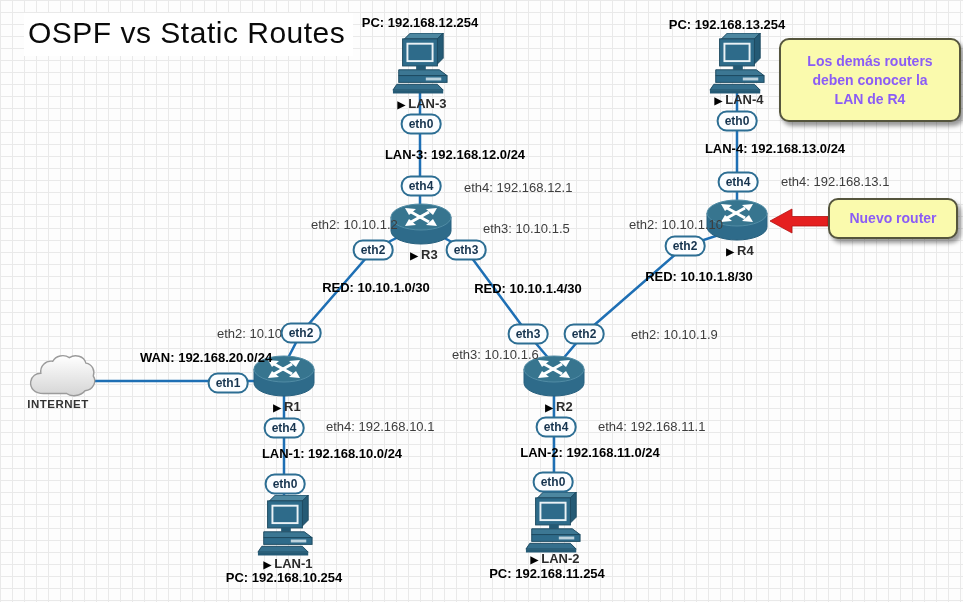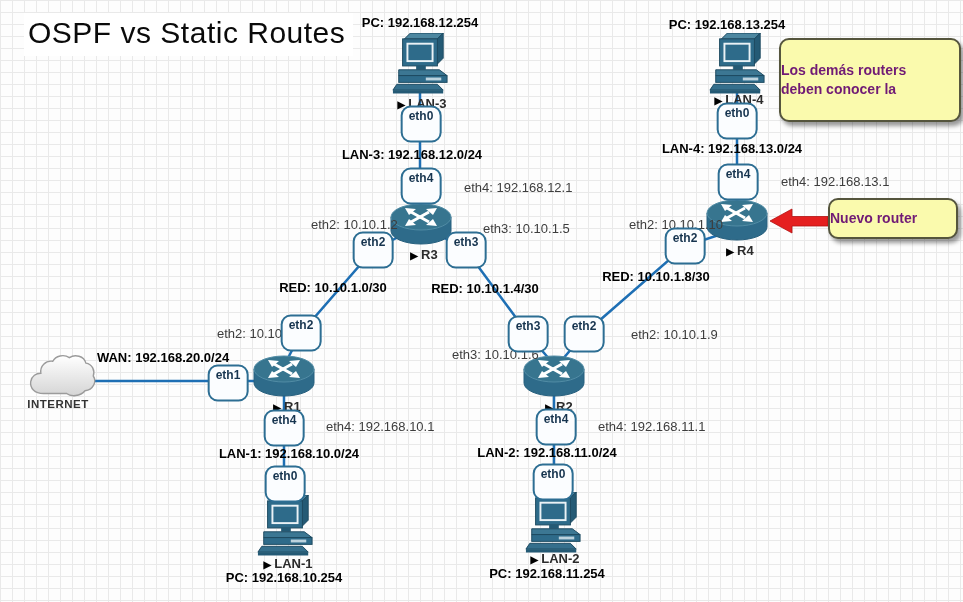--- a/index.html
+++ b/index.html
@@ -18,40 +18,40 @@
     background:#fff;padding:3px 8px 6px 4px;white-space:nowrap;
   }
   .dev{position:absolute;z-index:2;}
   .devlabel{
     position:absolute;z-index:2;transform:translateX(-50%);
     font-size:13px;font-weight:700;color:#2b2b2b;white-space:nowrap;
   }
   .devlabel .tri{font-size:10px;color:#000;margin-right:3px;}
   .netlabel{
     position:absolute;z-index:2;transform:translateX(-50%);
-    font-size:13px;font-weight:700;color:#000;white-space:nowrap;
+    font-size:13px;font-weight:700;color:#000;white-space:nowrap;margin-left:43px;
   }
   .iplabel{
     position:absolute;z-index:2;
     font-size:13px;font-weight:400;color:#3d3d3d;white-space:nowrap;margin-left:24px;
   }
   .pclabel{
     position:absolute;z-index:2;transform:translateX(-50%);
     font-size:13px;font-weight:700;color:#000;white-space:nowrap;
   }
   .badge{
     position:absolute;z-index:3;transform:translate(-50%,-50%);
     background:#fbfdff;border:2px solid #2d6e93;border-radius:10px;
-    padding:1px 6px 18px 6px;font-size:12px;font-weight:700;color:#16344f;
+    padding:1px 6px 2px 6px;font-size:12px;font-weight:700;color:#16344f;
     white-space:nowrap;line-height:14px;
   }
   .note{
     position:absolute;z-index:5;background:#fafaad;border:2px solid #55553d;
     border-radius:10px;box-shadow:3px 4px 4px rgba(0,0,0,0.40);
-    color:#701a75;font-weight:700;font-size:14px;text-align:left;
+    color:#8b5cf6;font-weight:700;font-size:14px;text-align:center;
     display:flex;flex-direction:column;justify-content:center;
   }
   .note .ln{line-height:19px;}
   .inetlabel{
     position:absolute;z-index:2;transform:translateX(-50%);
     font-size:11.5px;font-weight:700;color:#333;letter-spacing:0.5px;white-space:nowrap;
   }
   svg.arrow{position:absolute;z-index:4;}
 </style>
 </head>
@@ -187,20 +187,21 @@
   <div class="badge" style="left:284px;top:428px">eth4</div>
   <div class="badge" style="left:285px;top:484px">eth0</div>
   <div class="badge" style="left:528px;top:334px">eth3</div>
   <div class="badge" style="left:584px;top:334px">eth2</div>
   <div class="badge" style="left:556px;top:427px">eth4</div>
   <div class="badge" style="left:553px;top:482px">eth0</div>
 
   <div class="note" style="left:779px;top:38px;width:178px;height:80px">
     <div class="ln">Los demás routers</div>
     <div class="ln">deben conocer la</div>
+    <div class="ln">LAN de R4</div>
   </div>
   <div class="note" style="left:828px;top:198px;width:126px;height:37px">
     <div class="ln">Nuevo router</div>
   </div>
 
   <svg class="arrow" style="left:765px;top:203px" width="70" height="36">
     <polygon points="5,18 27,6 27,13.5 63,13.5 63,23 27,23 27,30" fill="#e51f1f" stroke="#b31212" stroke-width="0.8"></polygon>
   </svg>
 
 </div>

